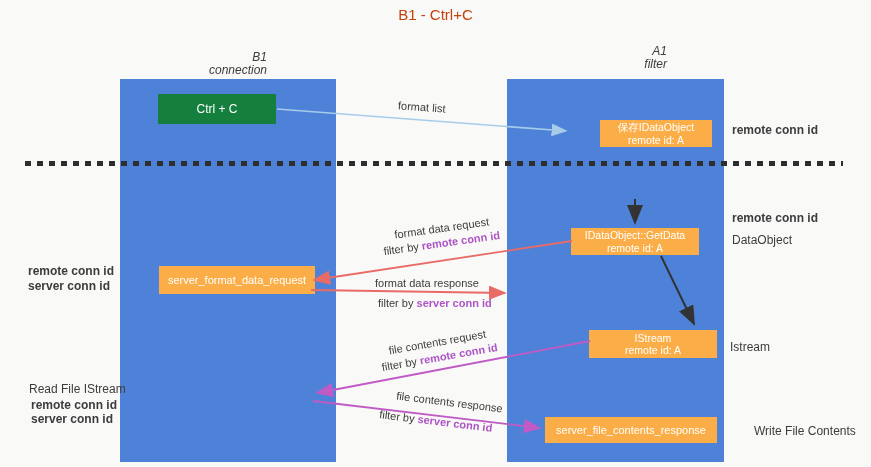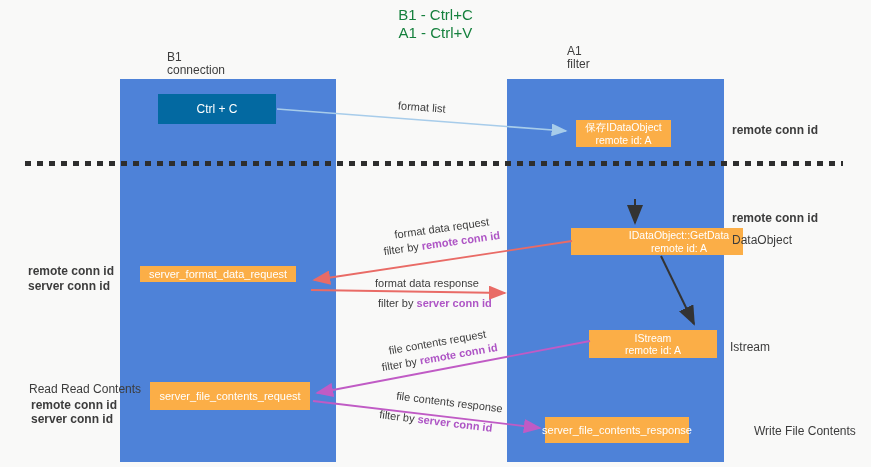--- a/index.html
+++ b/index.html
@@ -10,106 +10,102 @@
   #stage{
     position:relative;
     width:871px;height:467px;
     background:#f9f9f8;
     overflow:hidden;
   }
   .abs{position:absolute;}
   .title{
     left:0;top:6px;width:871px;
     text-align:center;
-    font-size:15px;line-height:18px;color:#15803d;
+    font-size:15px;line-height:18px;color:#c2410c;
   }
   .lane-header{
-    text-align:left;
-    font-size:12px;line-height:13px;color:#3d3d3d;
+    text-align:right;
+    font-size:12px;line-height:13px;color:#3d3d3d;font-style:italic;
   }
   .lane{
     background:#4e82d8;
   }
   .lane-left{left:120px;top:79px;width:216px;height:383px;}
   .lane-right{left:507px;top:79px;width:217px;height:383px;}
   .dashline{
     left:25px;top:161px;width:818px;height:5px;
     background:repeating-linear-gradient(90deg,#2e2e2e 0 6px,transparent 6px 12px);
   }
   .box{
     display:flex;flex-direction:column;align-items:center;justify-content:center;
     color:#ffffff;text-align:center;
   }
-  .box-green{background:#0369a1;font-size:12px;}
+  .box-green{background:#15803d;font-size:12px;}
   .box-orange{background:#fbae47;font-size:11px;}
   .box .l2{font-size:10.5px;line-height:12.5px;}
   .arrow-label{
     font-size:11px;color:#3d3d3d;white-space:nowrap;
     transform-origin:center center;
   }
   .purple{color:#ae55c5;font-weight:bold;}
   .green-txt{color:#5cbe6b;font-weight:bold;}
   .side-label{font-size:12px;color:#3c3c3c;white-space:nowrap;}
   .side-label.b{font-weight:bold;}
   svg.overlay{position:absolute;left:0;top:0;pointer-events:none;}
 </style>
 </head>
 <body>
 
 <div id="stage">
 
   <div class="abs title">
     <div>B1 - Ctrl+C</div>
-    <div>A1 - Ctrl+V</div>
   </div>
 
   <div class="abs lane-header" style="left:167px;top:51px;width:100px;">
     <div>B1</div>
     <div>connection</div>
   </div>
   <div class="abs lane-header" style="left:567px;top:45px;width:100px;">
     <div>A1</div>
     <div>filter</div>
   </div>
 
   <div class="abs lane lane-left"></div>
   <div class="abs lane lane-right"></div>
 
   <div class="abs dashline"></div>
 
   <div class="abs box box-green" style="left:158px;top:94px;width:118px;height:30px;">
     <div>Ctrl + C</div>
   </div>
 
-  <div class="abs box box-orange" style="left:576px;top:120px;width:95px;height:27px;">
+  <div class="abs box box-orange" style="left:600px;top:120px;width:112px;height:27px;">
     <div class="l2">保存IDataObject</div>
     <div class="l2">remote id: A</div>
   </div>
 
 
-  <div class="abs box box-orange" style="left:571px;top:228px;width:128px;height:27px;padding-left:44px;">
+  <div class="abs box box-orange" style="left:571px;top:228px;width:128px;height:27px;">
     <div class="l2">IDataObject::GetData</div>
     <div class="l2">remote id: A</div>
   </div>
 
-  <div class="abs box box-orange" style="left:140px;top:266px;width:156px;height:16px;">
+  <div class="abs box box-orange" style="left:159px;top:266px;width:156px;height:28px;">
     <div>server_format_data_request</div>
   </div>
 
 
   <div class="abs box box-orange" style="left:589px;top:330px;width:128px;height:28px;">
     <div class="l2">IStream</div>
     <div class="l2">remote id: A</div>
   </div>
 
-  <div class="abs box box-orange" style="left:150px;top:382px;width:160px;height:28px;">
-    <div>server_file_contents_request</div>
-  </div>
 
-  <div class="abs box box-orange" style="left:545px;top:417px;width:144px;height:26px;">
+  <div class="abs box box-orange" style="left:545px;top:417px;width:172px;height:26px;">
     <div>server_file_contents_response</div>
   </div>
 
   <svg class="overlay" width="871" height="467" viewBox="0 0 871 467">
     <defs>
       <marker id="ah-blue" markerWidth="10" markerHeight="8" refX="9" refY="4" orient="auto">
         <path d="M0,0 L10,4 L0,8 z" fill="#a7ccea"></path>
       </marker>
       <marker id="ah-black" markerWidth="10" markerHeight="8" refX="9" refY="4" orient="auto">
         <path d="M0,0 L10,4 L0,8 z" fill="#333333"></path>
@@ -148,21 +144,21 @@
   </div>
 
   <div class="abs arrow-label" style="left:396px;top:396px;transform:rotate(7deg);">file contents response</div>
   <div class="abs arrow-label" style="left:379px;top:415px;transform:rotate(7deg);">
     <span>filter by </span><span class="purple">server conn id</span>
   </div>
 
   <div class="abs side-label b purple" style="left:28px;top:264px;">remote conn id</div>
   <div class="abs side-label b green-txt" style="left:28px;top:279px;">server conn id</div>
 
-  <div class="abs side-label" style="left:29px;top:382px;">Read Read Contents</div>
+  <div class="abs side-label" style="left:29px;top:382px;">Read File IStream</div>
   <div class="abs side-label b purple" style="left:31px;top:398px;">remote conn id</div>
   <div class="abs side-label b green-txt" style="left:31px;top:412px;">server conn id</div>
 
   <div class="abs side-label b purple" style="left:732px;top:123px;">remote conn id</div>
   <div class="abs side-label b purple" style="left:732px;top:211px;">remote conn id</div>
   <div class="abs side-label" style="left:732px;top:233px;text-align:center;">DataObject</div>
   <div class="abs side-label" style="left:730px;top:340px;">Istream</div>
   <div class="abs side-label" style="left:754px;top:424px;">Write File Contents</div>
 
 </div>

